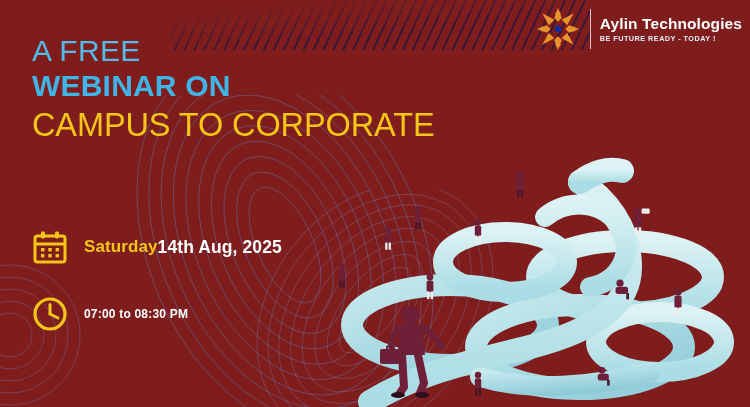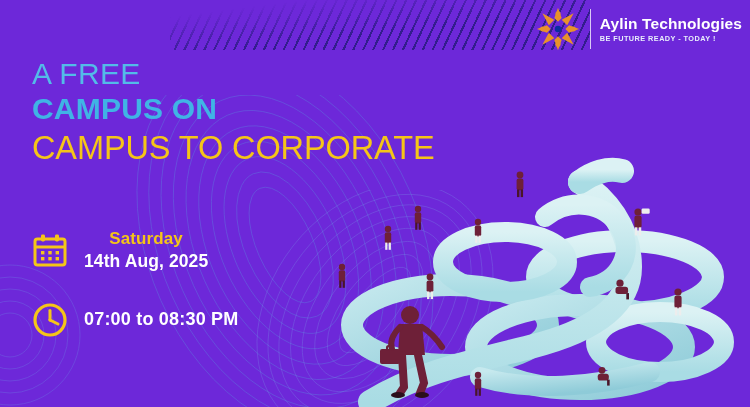--- a/index.html
+++ b/index.html
@@ -6,21 +6,21 @@
   html,body { width:750px; height:407px; overflow:hidden; }
   body {
     font-family:"Liberation Sans","DejaVu Sans",sans-serif;
     background:#0A2FA0;
   }
 
   .banner {
     position:relative;
     width:750px;
     height:407px;
-    background:#6d28d9;
+    background:#7f1d1d;
     overflow:hidden;
   }
 
   
   .bg-diagonals {
     position:absolute;
     top:-2px; left:170px;
     width:420px; height:52px;
     background:repeating-linear-gradient(
         115deg,
@@ -81,21 +81,21 @@
   .logo-tagline {
     color:#e8eefb;
     font-size:7.3px;
     font-weight:bold;
     letter-spacing:.45px;
     margin-top:2px;
     white-space:nowrap;
   }
 
   
-  .headline { position:absolute; left:32px; top:58px; }
+  .headline { position:absolute; left:32px; top:35px; }
   .line-free {
     color:#53BBE8;
     font-size:30px;
     font-weight:500;
     letter-spacing:.3px;
     line-height:1.04;
   }
   .line-webinar {
     color:#40B4E5;
     font-size:30px;
@@ -121,38 +121,38 @@
     line-height:1.2;
     margin-top:1px;
     white-space:nowrap;
   }
 
   
   .details { position:absolute; left:30px; top:228px; }
   .detail-row { display:flex; align-items:center; gap:14px; }
   .detail-row.time { margin-top:26px; }
   .icon-box { width:40px; height:40px; flex:0 0 40px; }
-  .detail-text { display:flex; flex-direction:column;text-align:center; }
+  .detail-text { display:flex; flex-direction:row; }
   .detail-day {
     color:#F5C518;
     font-size:17px;
     font-weight:bold;
     line-height:1.32;
     letter-spacing:.1px;
   }
   .detail-date {
     color:#ffffff;
     font-size:17.5px;
     font-weight:bold;
     line-height:1.32;
     letter-spacing:.1px;
   }
   .detail-time {
     color:#ffffff;
-    font-size:18px;
+    font-size:12px;
     font-weight:bold;
     letter-spacing:.2px;
   }
 
   
   .illustration {
     position:absolute;
     right:0; bottom:0;
     width:420px; height:250px;
     pointer-events:none;
@@ -223,21 +223,21 @@
     </svg>
     <div class="logo-divider"></div>
     <div class="logo-text">
       <div class="logo-name">Aylin Technologies</div>
       <div class="logo-tagline">BE FUTURE READY - TODAY !</div>
     </div>
   </div>
 
   <div class="headline">
     <div class="line-free">A FREE</div>
-    <div class="line-webinar">CAMPUS ON</div>
+    <div class="line-webinar">WEBINAR ON</div>
     <div class="line-campus">CAMPUS TO CORPORATE</div>
   </div>
 
   <div class="details">
 
     <div class="detail-row">
       <svg class="icon-box" viewBox="0 0 40 40">
         <rect x="5" y="8" width="30" height="26" rx="2.5" fill="none" stroke="#F5C518" stroke-width="3"></rect>
         <line x1="5" y1="16" x2="35" y2="16" stroke="#F5C518" stroke-width="3"></line>
         <rect x="11" y="3.5" width="4" height="7" rx="1.4" fill="#F5C518"></rect>

